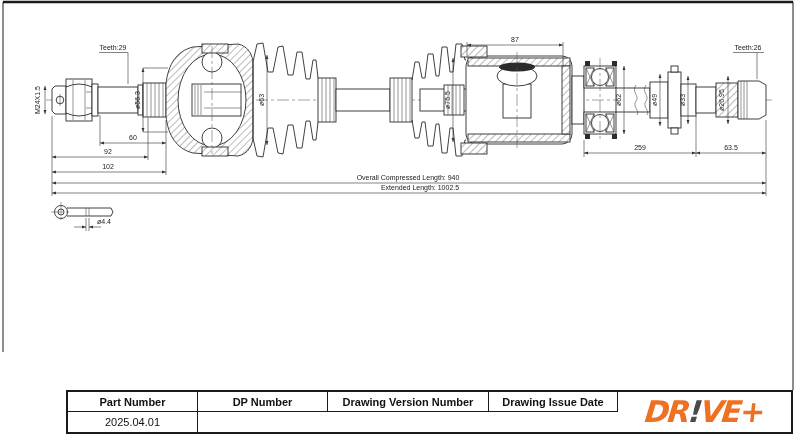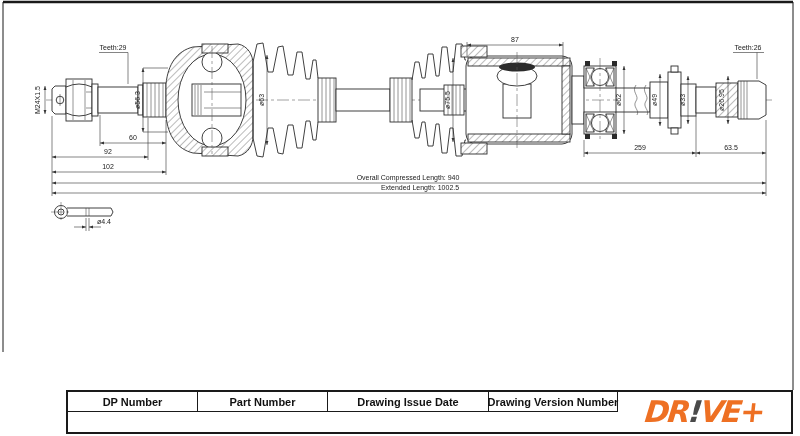--- a/index.html
+++ b/index.html
@@ -252,22 +252,23 @@
 
     <line class="dim" x1="52" y1="116" x2="52" y2="196"></line>
     <line class="dim" x1="52" y1="183" x2="766" y2="183" marker-start="url(#ar)" marker-end="url(#ar)"></line>
     <text x="408" y="180" text-anchor="middle">Overall Compressed Length: 940</text>
     <line class="dim" x1="52" y1="193" x2="766" y2="193" marker-start="url(#ar)" marker-end="url(#ar)"></line>
     <text x="420" y="190" text-anchor="middle">Extended Length: 1002.5</text>
   </g>
 </svg>
 
 <div class="titleblock">
+  <div class="tb-cell tb-h">Part Number</div>
   <div class="tb-cell tb-h">DP Number</div>
-  <div class="tb-cell tb-h">Part Number</div>
+  <div class="tb-cell tb-h">Drawing Version Number</div>
   <div class="tb-cell tb-h">Drawing Issue Date</div>
-  <div class="tb-cell tb-h">Drawing Version Number</div>
   <div class="tb-cell logo-cell">
     <div class="logo"><span class="lg-o">DR</span><span class="lg-d">!</span><span class="lg-o">VE</span><span class="lg-o">+</span></div>
   </div>
+  <div class="tb-cell">2025.04.01</div>
 </div>
 
 </div>
 
 </body></html>

